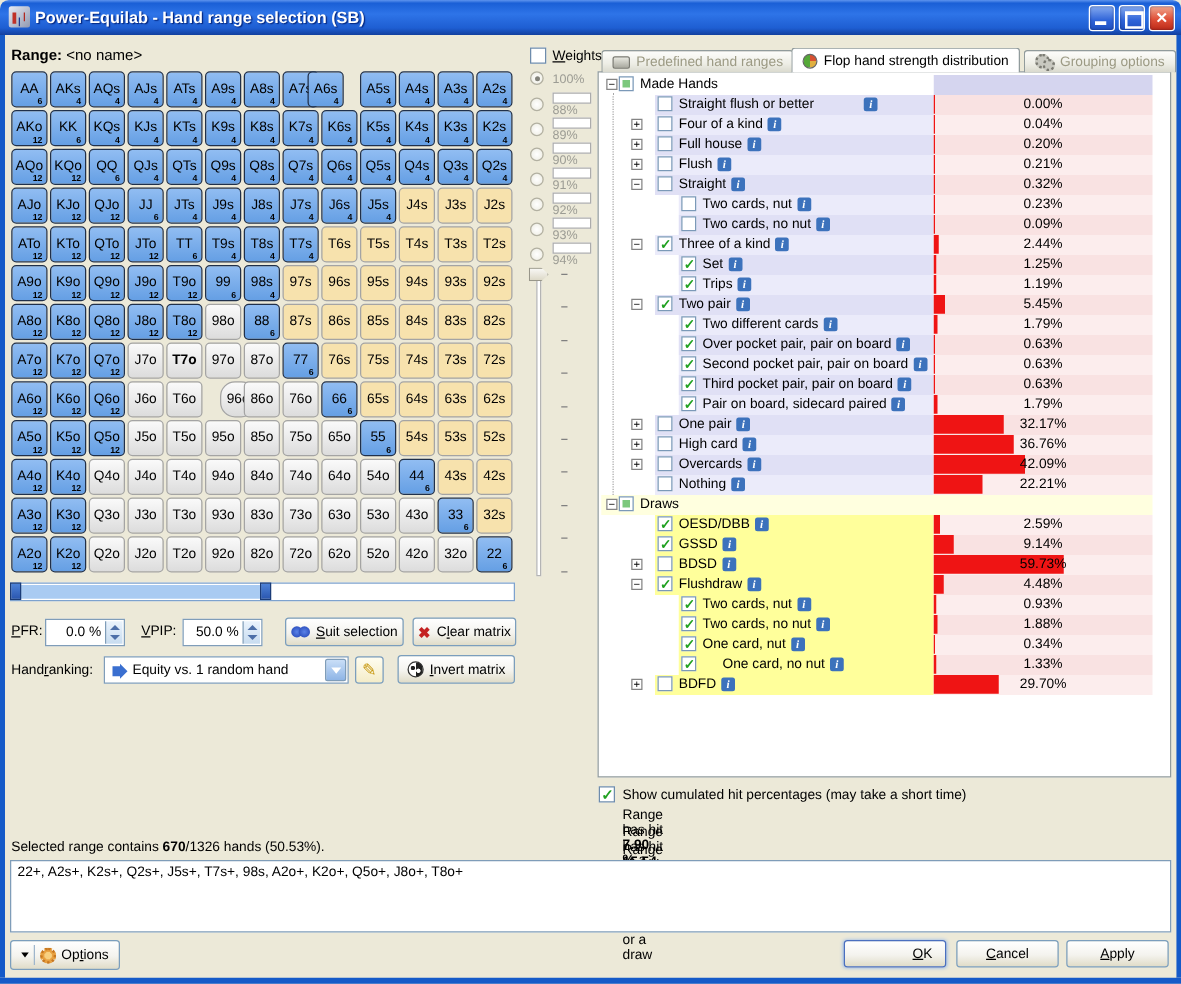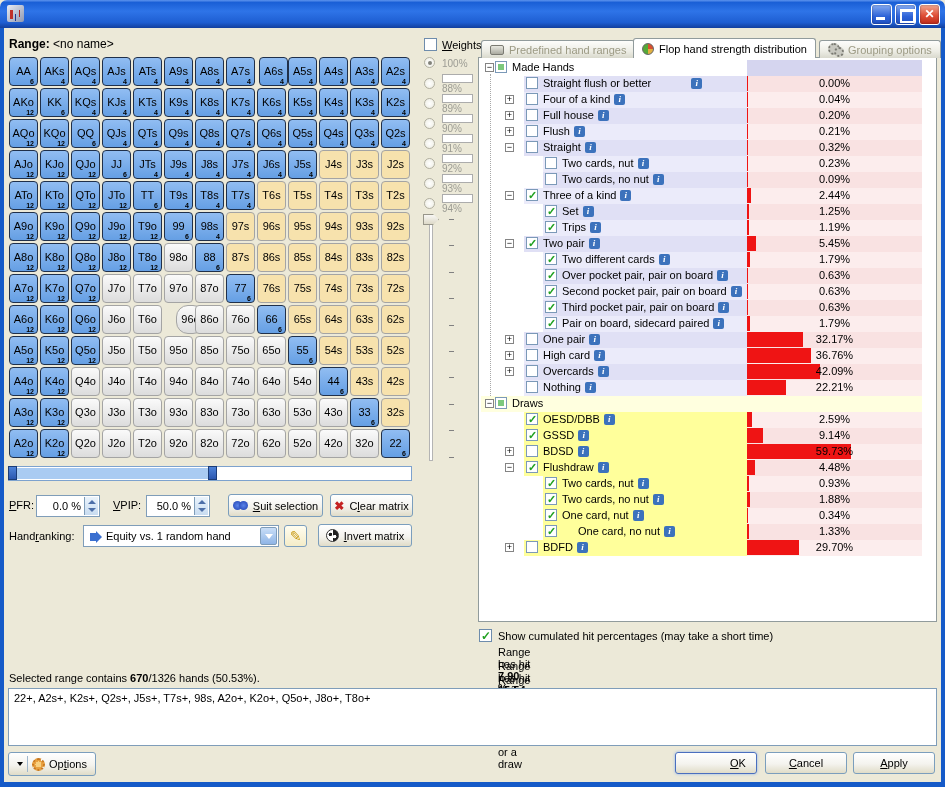--- a/index.html
+++ b/index.html
@@ -119,20 +119,21 @@
     font-family:"Liberation Sans",sans-serif;font-size:11px;padding:3px 5px;resize:none;}
   b{font-weight:bold;}
 </style>
 </head>
 <body>
 
 <div id="win">
 
   <div class="titlebar">
     <span class="appicon"></span>
+    <span class="apptitle">Power-Equilab - Hand range selection (SB)</span>
     <span class="tbtn minb"></span>
     <span class="tbtn maxb"></span>
     <span class="tbtn closeb">✕</span>
   </div>
   <div class="frame l"></div>
   <div class="frame r"></div>
   <div class="frame b"></div>
   <div class="client"></div>
 
   <div class="rangehdr">
@@ -166,21 +167,21 @@
         <span class="csub">4</span>
       </div>
       <div class="cell b" style="left: 195px; top: 57px;">
         <span class="clab">A8s</span>
         <span class="csub">4</span>
       </div>
       <div class="cell b" style="left: 226px; top: 57px;">
         <span class="clab">A7s</span>
         <span class="csub">4</span>
       </div>
-      <div class="cell b" style="left: 259px; top: 57px;">
+      <div class="cell b" style="left: 246px; top: 57px;">
         <span class="clab">A6s</span>
         <span class="csub">4</span>
       </div>
       <div class="cell b" style="left: 288px; top: 57px;">
         <span class="clab">A5s</span>
         <span class="csub">4</span>
       </div>
       <div class="cell b" style="left: 319px; top: 57px;">
         <span class="clab">A4s</span>
         <span class="csub">4</span>
@@ -492,21 +493,21 @@
         <span class="clab">K7o</span>
         <span class="csub">12</span>
       </div>
       <div class="cell b" style="left: 71px; top: 274px;">
         <span class="clab">Q7o</span>
         <span class="csub">12</span>
       </div>
       <div class="cell w" style="left: 102px; top: 274px;">
         <span class="clab">J7o</span>
       </div>
-      <div class="cell w" style="left: 133px; top: 274px;">
+      <div class="cell w" style="left: 133px; top: 274px; font-weight: bold;">
         <span class="clab">T7o</span>
       </div>
       <div class="cell w" style="left: 164px; top: 274px;">
         <span class="clab">97o</span>
       </div>
       <div class="cell w" style="left: 195px; top: 274px;">
         <span class="clab">87o</span>
       </div>
       <div class="cell b" style="left: 226px; top: 274px;">
         <span class="clab">77</span>

